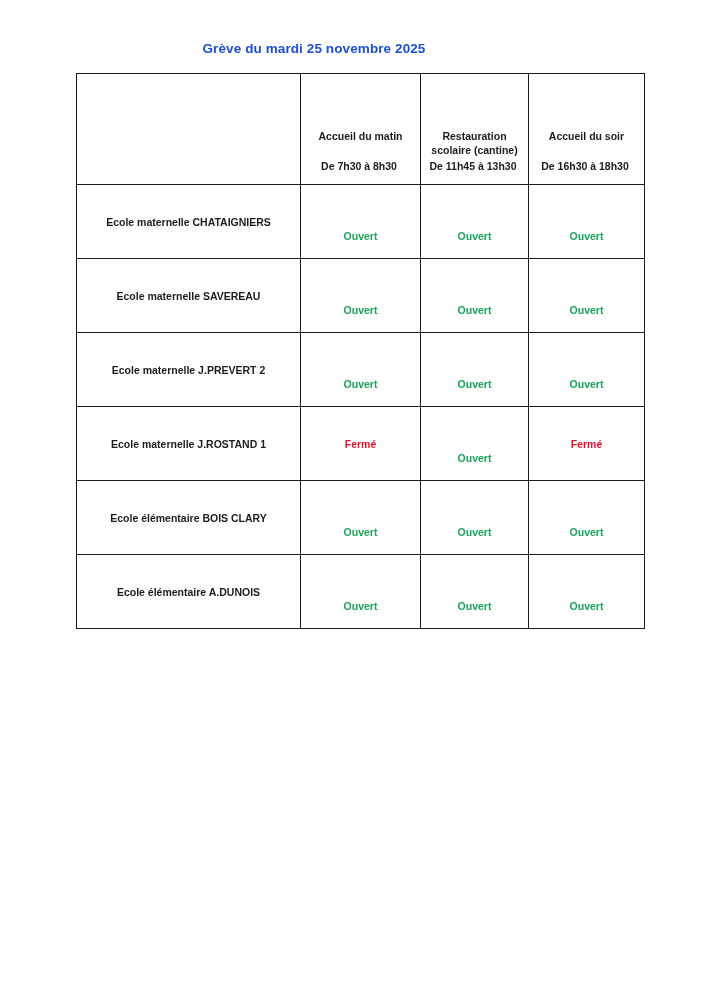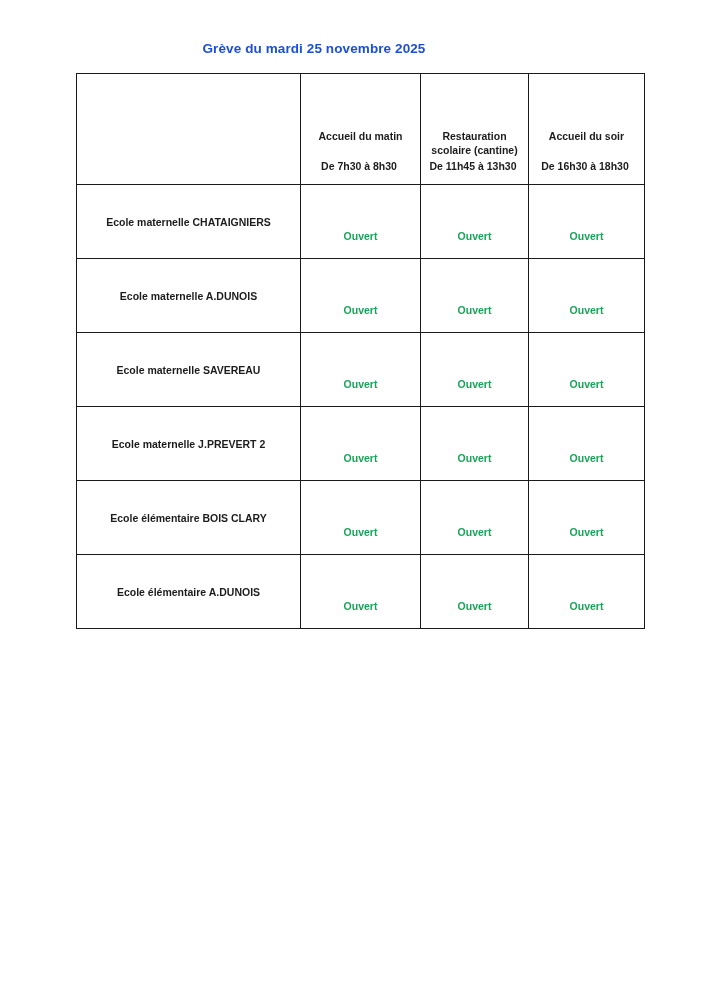--- a/index.html
+++ b/index.html
@@ -169,34 +169,20 @@
               <div class="status open">Ouvert</div>
             </td>
           <td>
               <div class="status open">Ouvert</div>
             </td>
           <td>
               <div class="status open">Ouvert</div>
             </td>
         </tr>
 
-        <tr class="data-row">
-          <td>
-              <div class="school-name">Ecole maternelle A.DUNOIS</div>
-            </td>
-          <td>
-              <div class="status open">Ouvert</div>
-            </td>
-          <td>
-              <div class="status open">Ouvert</div>
-            </td>
-          <td>
-              <div class="status open">Ouvert</div>
-            </td>
-        </tr>
 
         <tr class="data-row">
           <td>
               <div class="school-name">Ecole maternelle SAVEREAU</div>
             </td>
           <td>
               <div class="status open">Ouvert</div>
             </td>
           <td>
               <div class="status open">Ouvert</div>
@@ -215,20 +201,34 @@
               <div class="status open">Ouvert</div>
             </td>
           <td>
               <div class="status open">Ouvert</div>
             </td>
           <td>
               <div class="status open">Ouvert</div>
             </td>
         </tr>
 
+        <tr class="data-row">
+          <td>
+              <div class="school-name">Ecole maternelle J.ROSTAND 1</div>
+            </td>
+          <td>
+              <div class="status closed">Fermé</div>
+            </td>
+          <td>
+              <div class="status open">Ouvert</div>
+            </td>
+          <td>
+              <div class="status closed">Fermé</div>
+            </td>
+        </tr>
 
 
         <tr class="data-row">
           <td>
               <div class="school-name">Ecole élémentaire BOIS CLARY</div>
             </td>
           <td>
               <div class="status open">Ouvert</div>
             </td>
           <td>

